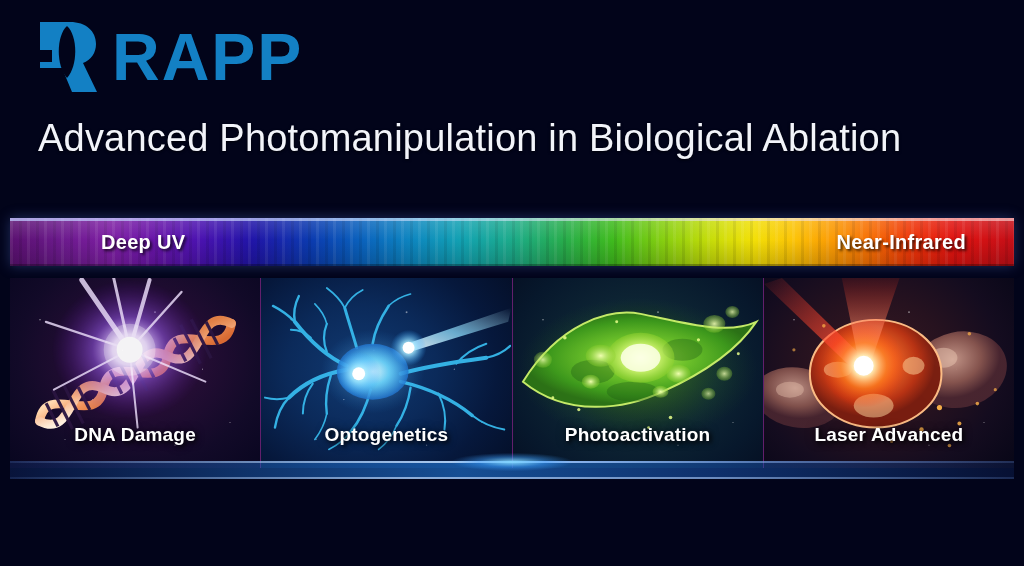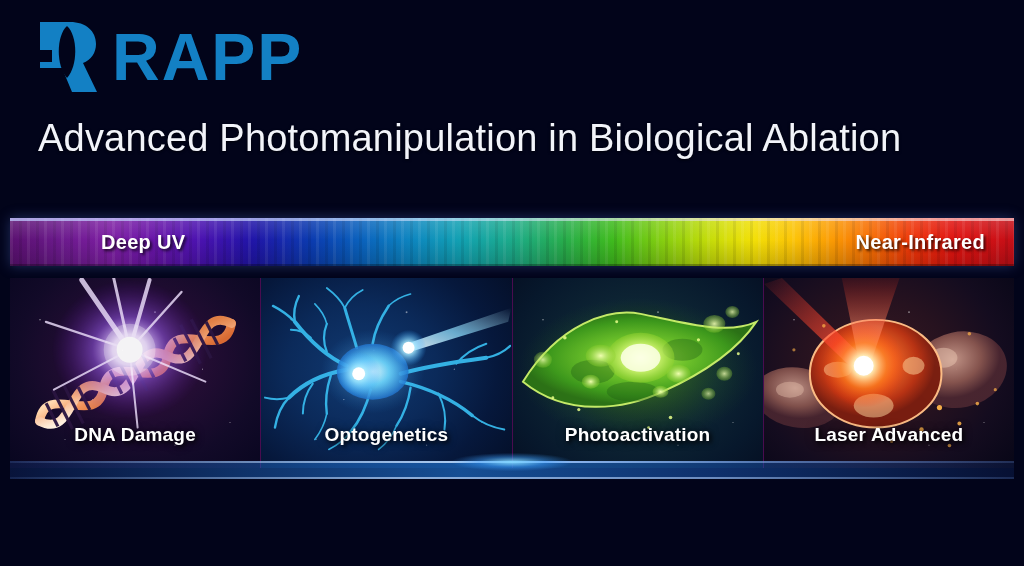--- a/index.html
+++ b/index.html
@@ -96,27 +96,27 @@
     background:linear-gradient(to bottom, rgba(255,255,255,.16), rgba(255,255,255,0) 45%, rgba(0,0,0,.18));
   }
   .spectrum-label {
     position:absolute; top:50%; transform:translateY(-50%);
     color:#ffffff; font-size:20px; font-weight:bold;
     letter-spacing:.3px;
     text-shadow:2px 2px 3px rgba(0,0,0,.75);
     z-index:5;
   }
   #label-uv  { left:52px;margin-left:39px; }
-  #label-nir { right:29px; }
+  #label-nir { right:48px; }
 
   
   #panels {
     position:absolute; left:10px; top:278px; width:1004px; height:190px;
     display:flex;
-    background:#a21caf;
+    background:#d946ef;
     overflow:hidden;
   }
   .panel { position:relative; flex:1 1 0; overflow:hidden; }
   .panel + .panel { border-left:1px solid rgba(0,0,0,.55);text-decoration:underline; }
 
   .panel .bg { position:absolute; inset:0; }
   .panel .stars {
     position:absolute; inset:0;
     background-image:
       radial-gradient(1px 1px at 12% 22%, rgba(255,255,255,.75), transparent),

